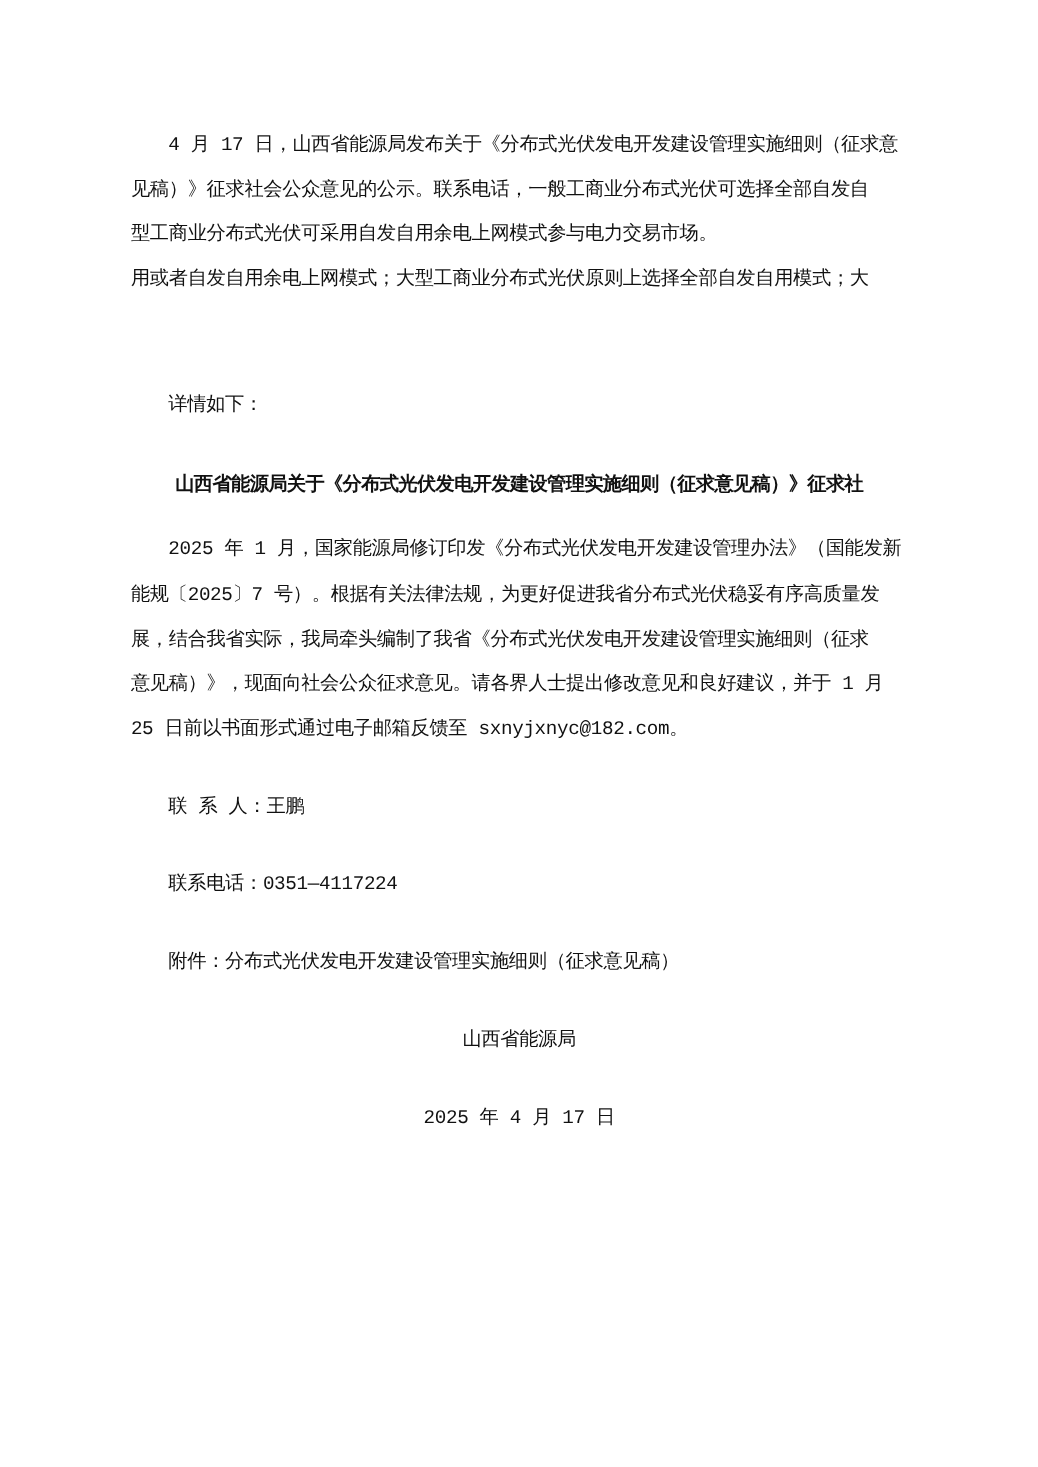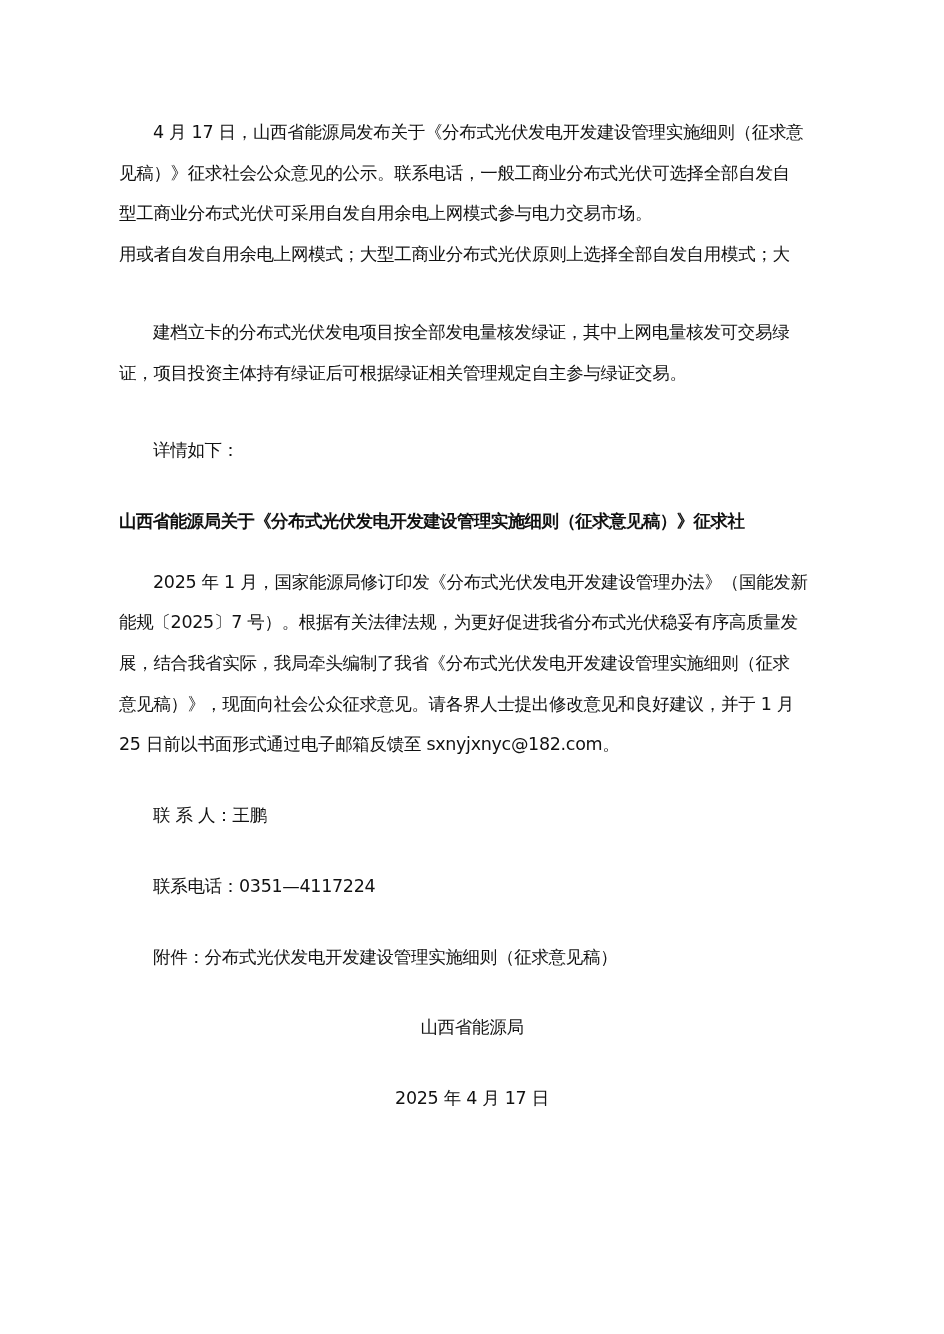--- a/index.html
+++ b/index.html
@@ -1,39 +1,35 @@
 <!DOCTYPE html>
 <html><head>
 <meta charset="utf-8">
 <style>
   html, body { margin: 0; padding: 0; background: #ffffff; }
   body { width: 944px; height: 1334px; position: relative; overflow: hidden;
          font-family: "DejaVu Sans", "Liberation Sans", sans-serif; color: #111; }
   .page { position: absolute; left: 119px; top: 112px; width: 706px; }
-  .para { font-size: 17.5px; line-height: 40.7px; margin: 0; white-space: nowrap; letter-spacing: -0.3px; }
+  .para { font-size: 17.5px; line-height: 40.7px; margin: 0; white-space: nowrap; letter-spacing: -0.3px; font-family: Liberation Mono, monospace; }
   .line { display: block; }
   .indent { padding-left: 34px; }
-  .title { font-weight: bold; font-size: 17.5px; line-height: 40.7px; margin: 0; letter-spacing: -0.6px; }
+  .title { font-weight: bold; text-align: center; font-size: 17.5px; line-height: 40.7px; margin: 0; letter-spacing: -0.6px; }
   .right { text-align: center; }
 </style>
 </head>
 <body>
 
 <div class="page">
   <p class="para">
     <span class="line indent">4 月 17 日，山西省能源局发布关于《分布式光伏发电开发建设管理实施细则（征求意</span>
     <span class="line">见稿）》征求社会公众意见的公示。联系电话，一般工商业分布式光伏可选择全部自发自</span>
     <span class="line">型工商业分布式光伏可采用自发自用余电上网模式参与电力交易市场。</span>
     <span class="line">用或者自发自用余电上网模式；大型工商业分布式光伏原则上选择全部自发自用模式；大</span>
   </p>
   <div style="height:37px"></div>
-  <p class="para">
-    <span class="line indent">建档立卡的分布式光伏发电项目按全部发电量核发绿证，其中上网电量核发可交易绿</span>
-    <span class="line">证，项目投资主体持有绿证后可根据绿证相关管理规定自主参与绿证交易。</span>
-  </p>
   <div style="height:37px"></div>
   <p class="para">
     <span class="line indent">详情如下：</span>
   </p>
   <div style="height:30px"></div>
   <div>
     <p class="title">山西省能源局关于《分布式光伏发电开发建设管理实施细则（征求意见稿）》征求社</p>
   </div>
   <div style="height:20px"></div>
   <p class="para">

